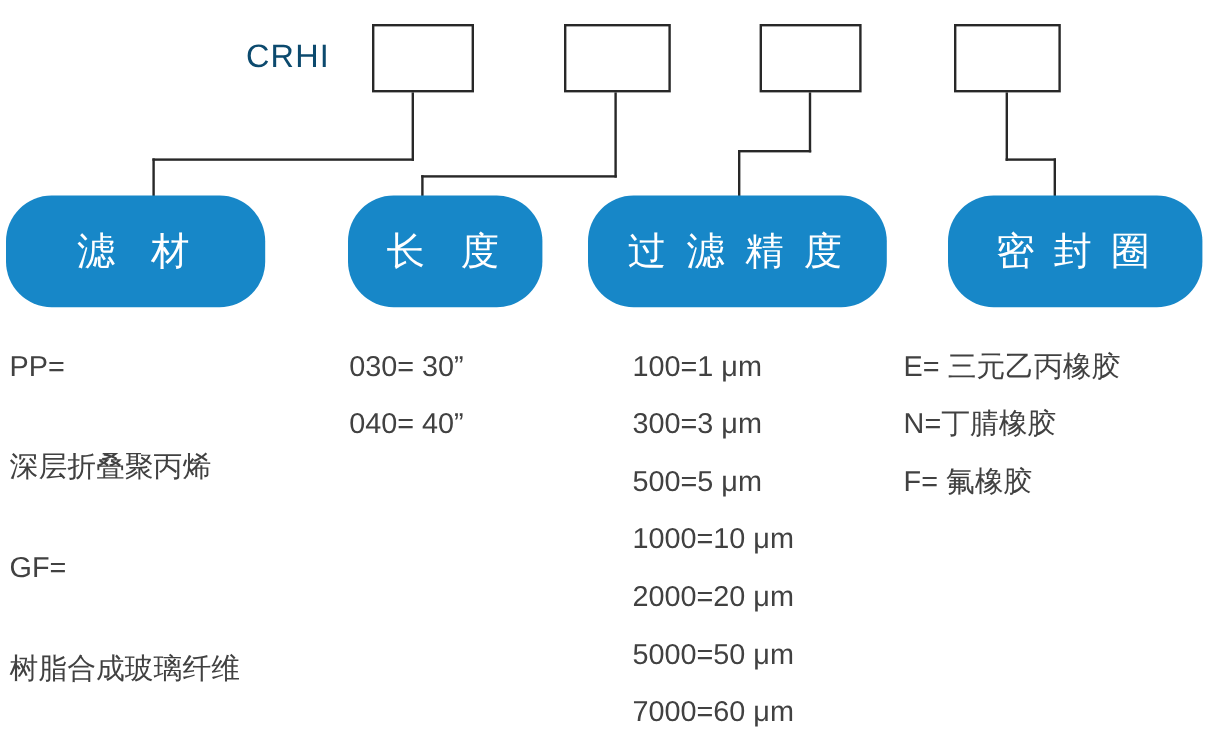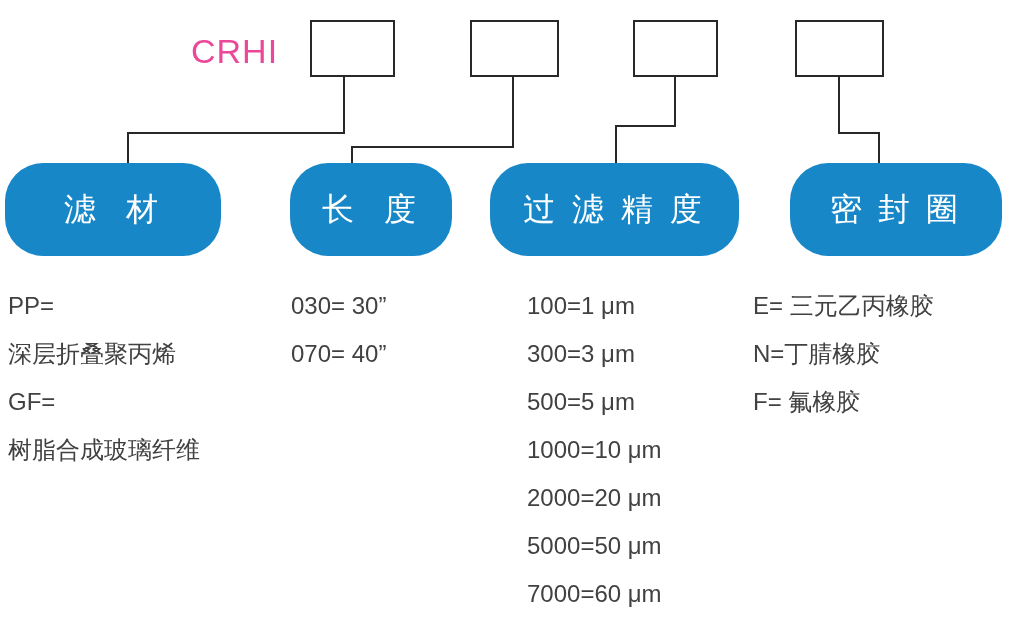--- a/index.html
+++ b/index.html
@@ -10,25 +10,25 @@
   }
   .stage {
     position: relative;
     width: 1009px;
     height: 622px;
     background: #ffffff;
     overflow: hidden;
   }
   .code-prefix {
     position: absolute;
-    left: 191px;
+    left: 205px;
     top: 32px;
-    font-size: 34px;
+    font-size: 27px;
     letter-spacing: 1px;
-    color: #ec4899;
+    color: #0c4a6e;
   }
   .code-box {
     position: absolute;
     top: 20px;
     height: 57px;
     border: 2px solid #282828;
     background: #ffffff;
   }
   .box-1 { left: 310px; width: 85px; }
   .box-2 { left: 470px; width: 89px; }
@@ -71,21 +71,21 @@
   .pill-1 { left: 5px;   width: 216px; }
   .pill-2 { left: 290px; width: 162px; }
   .pill-3 { left: 490px; width: 249px; }
   .pill-4 { left: 790px; width: 212px; font-family: Liberation Serif, serif; }
   .code-list {
     position: absolute;
     top: 282px;
     display: flex;
     flex-direction: column;
   }
-  .list-1 { left: 8px; }
+  .list-1 { left: 8px; gap: 36px; }
   .list-2 { left: 291px; }
   .list-3 { left: 527px; }
   .list-4 { left: 753px; justify-content: center; }
   .code-item {
     height: 48px;
     line-height: 48px;
     font-size: 24px;
     color: #414141;
     white-space: pre;
   }
@@ -133,21 +133,21 @@
 
   <div class="code-list list-1">
     <div class="code-item">PP=</div>
     <div class="code-item">深层折叠聚丙烯</div>
     <div class="code-item">GF=</div>
     <div class="code-item">树脂合成玻璃纤维</div>
   </div>
 
   <div class="code-list list-2">
     <div class="code-item">030= 30”</div>
-    <div class="code-item">070= 40”</div>
+    <div class="code-item">040= 40”</div>
   </div>
 
   <div class="code-list list-3">
     <div class="code-item">100=1 μm</div>
     <div class="code-item">300=3 μm</div>
     <div class="code-item">500=5 μm</div>
     <div class="code-item">1000=10 μm</div>
     <div class="code-item">2000=20 μm</div>
     <div class="code-item">5000=50 μm</div>
     <div class="code-item">7000=60 μm</div>

